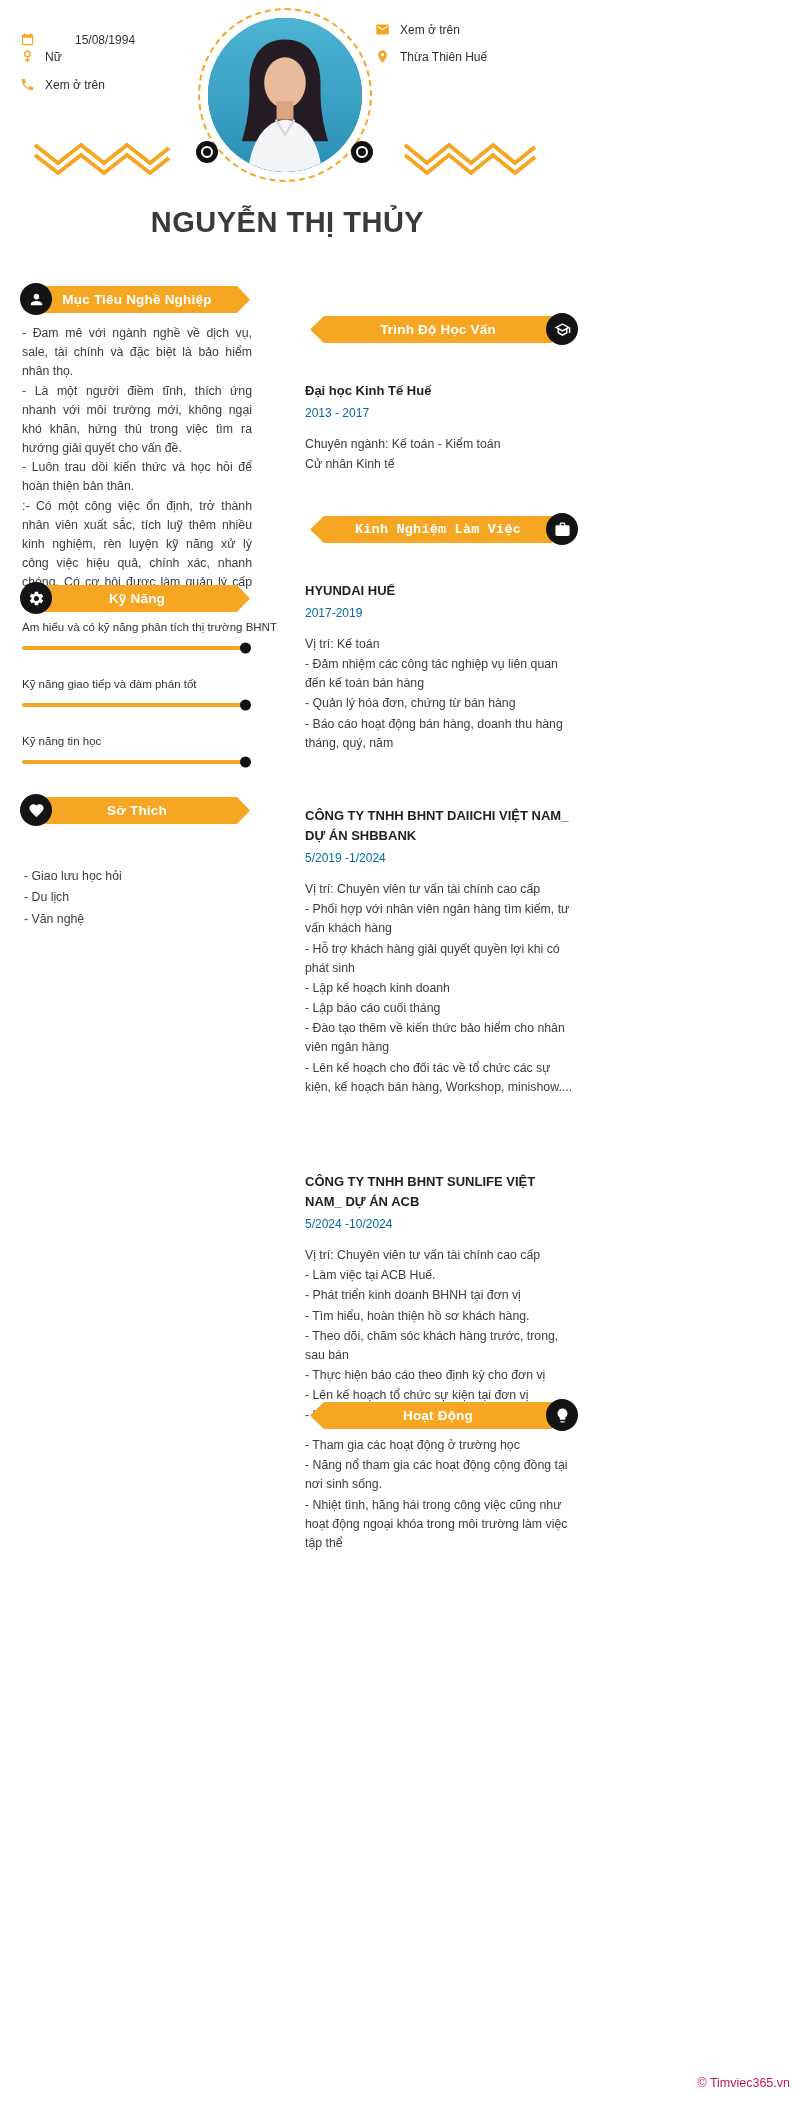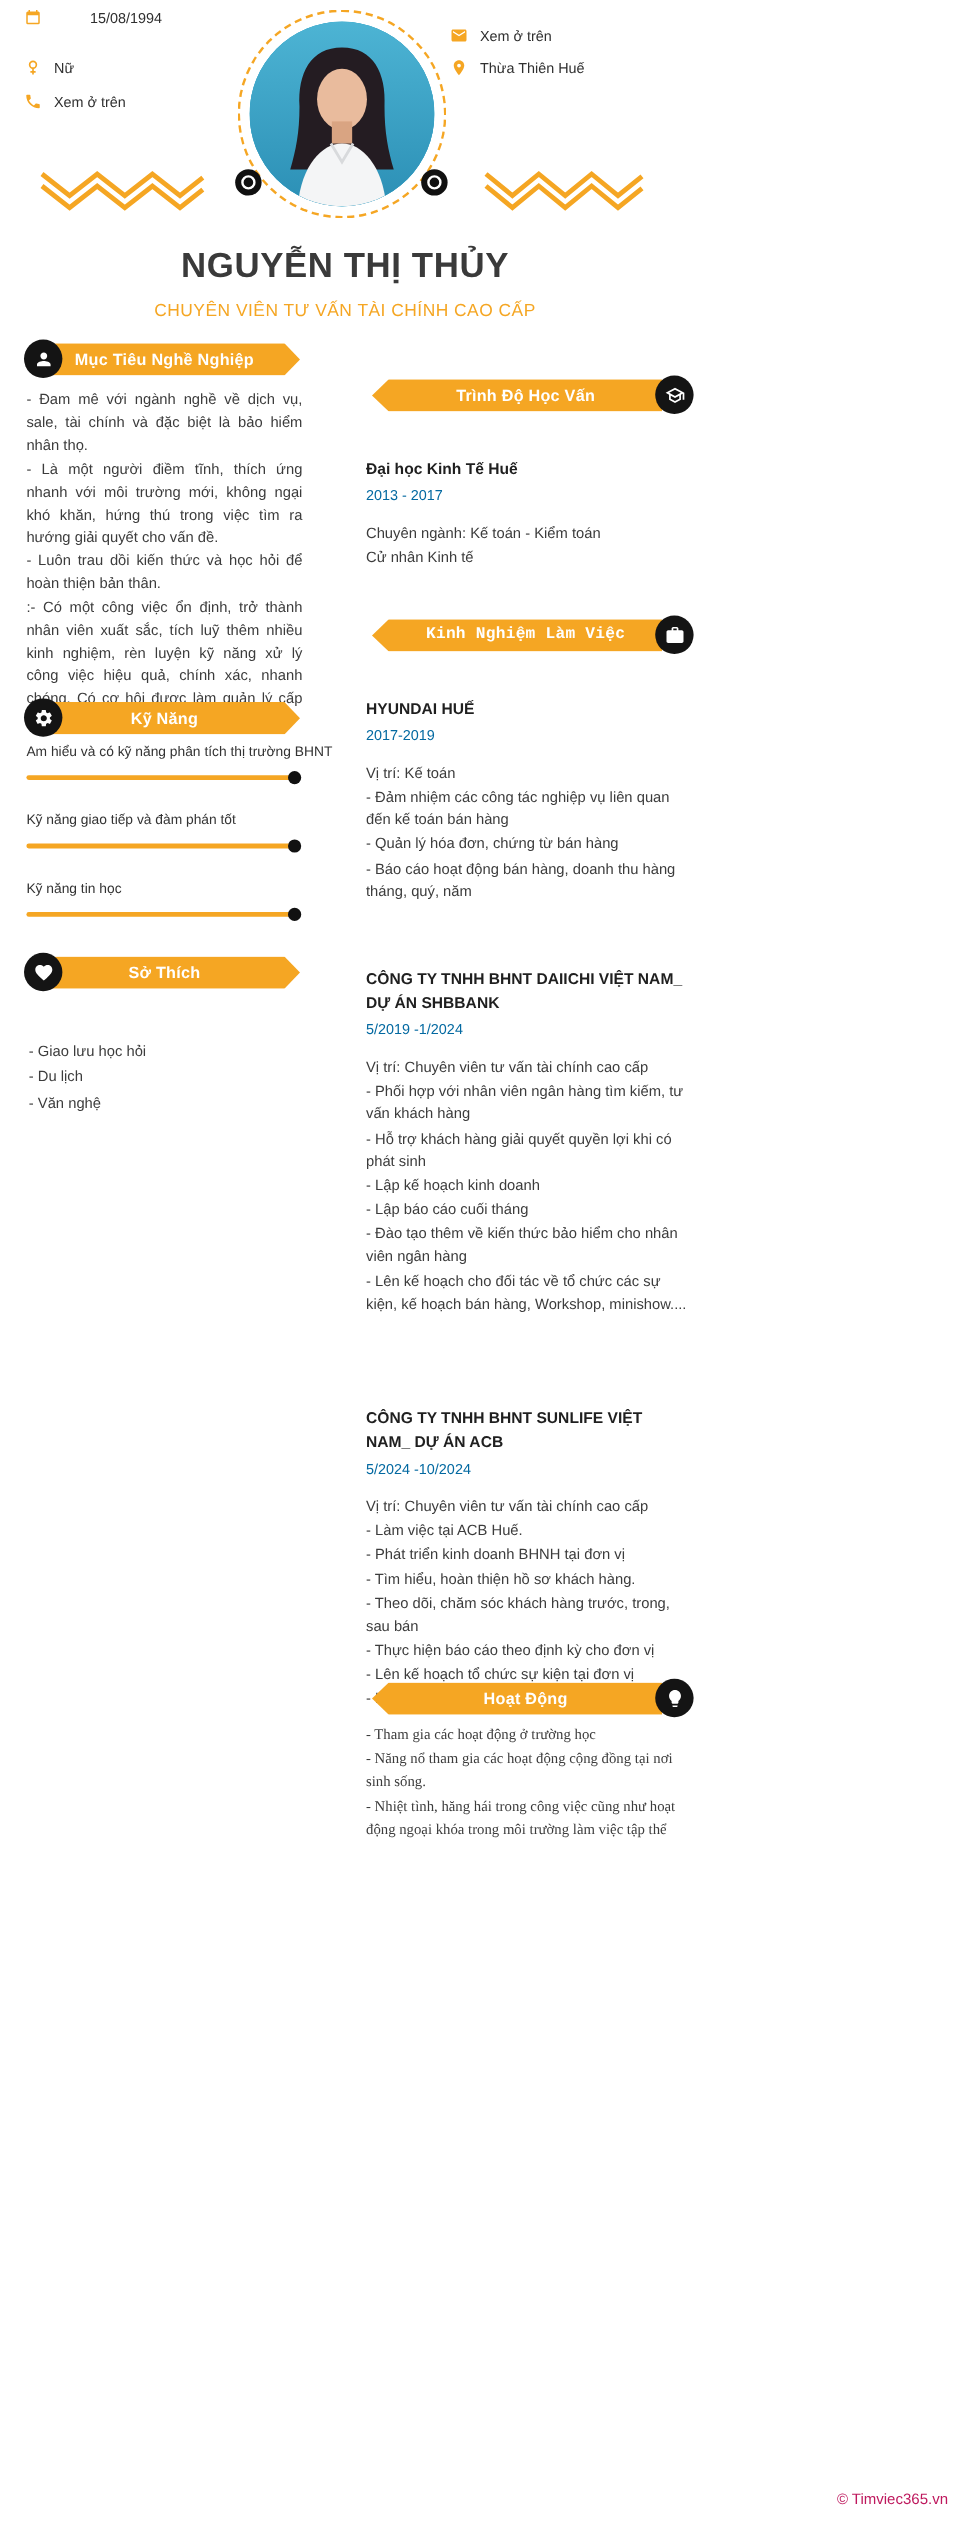--- a/index.html
+++ b/index.html
@@ -58,21 +58,21 @@
 
   .hobby-line { line-height:1.74; }
 
   .watermark { position:absolute; top:2076px; right:10px; font-size:12.5px; color:#be185d; }
 </style>
 </head>
 <body>
 
 <div class="page">
 
-  <div class="contact-row" style="left:20px; top:7px;gap:40px;">
+  <div class="contact-row" style="left:20px; top:32px;gap:40px;">
     <svg viewBox="0 0 24 24">
         <path fill="#F5A623" d="M19 4h-1V2h-2v2H8V2H6v2H5a2 2 0 0 0-2 2v13a2 2 0 0 0 2 2h14a2 2 0 0 0 2-2V6a2 2 0 0 0-2-2zm0 15H5V9h14v10z"></path>
       </svg>
     <span>15/08/1994</span>
   </div>
   <div class="contact-row" style="left:20px; top:49px;">
     <svg viewBox="0 0 24 24">
         <circle cx="12" cy="8" r="4.5" fill="none" stroke="#F5A623" stroke-width="2.2"></circle>
         <path d="M12 12.5V21M8.5 17.5h7" stroke="#F5A623" stroke-width="2.2" fill="none"></path>
       </svg>
@@ -124,21 +124,20 @@
       <rect x="44.5" y="54" width="11" height="12" fill="#d9a482"></rect>
       <path d="M26 100 C28 78 39 66 50 66 C61 66 72 78 74 100 Z" fill="#f4f5f6"></path>
       <path d="M44 66 L50 76 L56 66" fill="none" stroke="#d8dadc" stroke-width="1.5"></path>
     </svg>
   </div>
   <div class="deco-dot" style="left:196px; top:141px;"></div>
   <div class="deco-dot" style="left:351px; top:141px;"></div>
 
   <div class="name-wrap">
     <div class="candidate-name">NGUYỄN THỊ THỦY</div>
-    <div class="candidate-title">CHUYÊN VIÊN TƯ VẤN TÀI CHÍNH CAO CẤP</div>
   </div>
 
   <div class="banner left" style="left:24px; top:286px; width:226px;">
     <div class="banner-bar"></div>
     <div class="banner-circle">
       <svg viewBox="0 0 24 24">
           <path d="M12 12c2.21 0 4-1.79 4-4s-1.79-4-4-4-4 1.79-4 4 1.79 4 4 4zm0 2c-2.67 0-8 1.34-8 4v2h16v-2c0-2.66-5.33-4-8-4z"></path>
         </svg>
     </div>
     <div class="banner-title">Mục Tiêu Nghề Nghiệp</div>
@@ -257,21 +256,21 @@
 
   <div class="banner right" style="left:310px; top:1402px; width:256px;">
     <div class="banner-bar"></div>
     <div class="banner-circle">
       <svg viewBox="0 0 24 24">
           <path d="M9 21c0 .55.45 1 1 1h4c.55 0 1-.45 1-1v-1H9v1zm3-19C8.14 2 5 5.14 5 9c0 2.38 1.19 4.47 3 5.74V17c0 .55.45 1 1 1h6c.55 0 1-.45 1-1v-2.26c1.81-1.27 3-3.36 3-5.74 0-3.86-3.14-7-7-7z"></path>
         </svg>
     </div>
     <div class="banner-title">Hoạt Động</div>
   </div>
-  <div class="block" style="left:305px; top:1436px; width:268px;font-family:Liberation Serif, serif;">
+  <div class="block" style="left:305px; top:1436px; width:268px;">
     <div class="item-line">- Tham gia các hoạt động ở trường học</div>
     <div class="item-line">- Năng nổ tham gia các hoạt động cộng đồng tại nơi sinh sống.</div>
     <div class="item-line">- Nhiệt tình, hăng hái trong công việc cũng như hoạt động ngoại khóa trong môi trường làm việc tập thể</div>
   </div>
 
   <div class="watermark">© Timviec365.vn</div>
 
 </div>
 
 </body></html>

